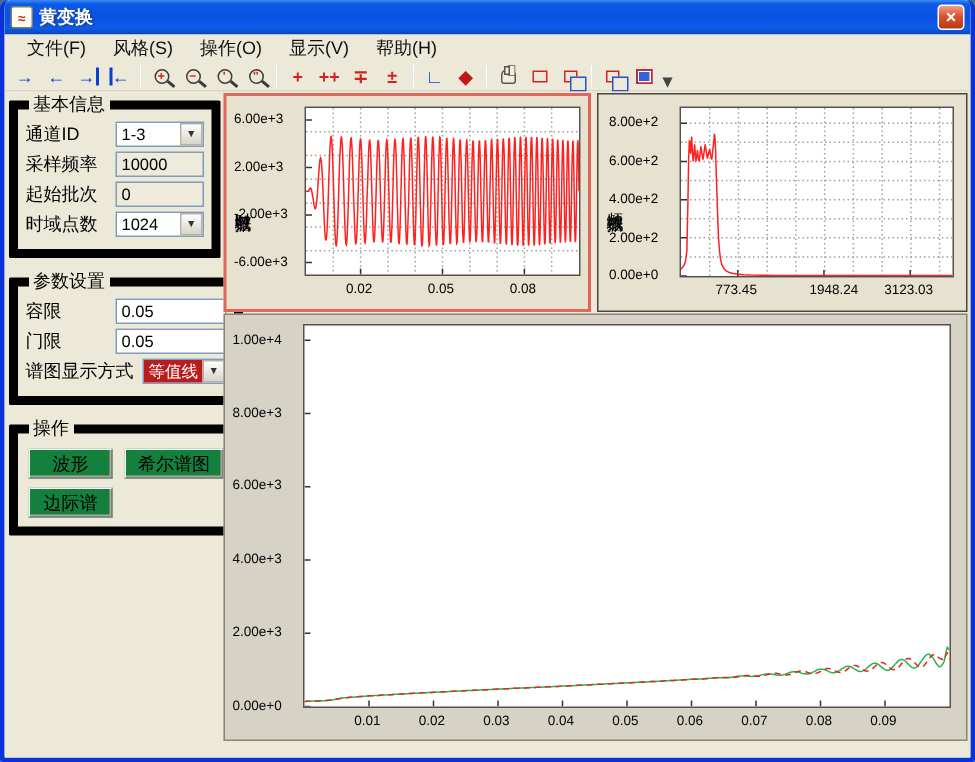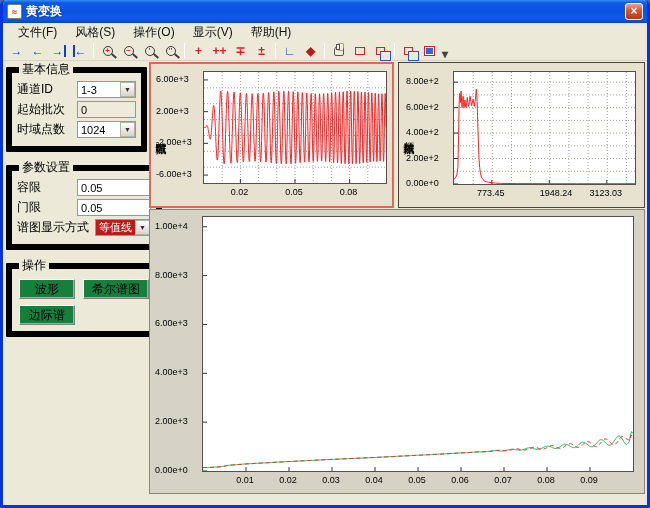--- a/index.html
+++ b/index.html
@@ -174,20 +174,26 @@
 
     <div class="sidebar">
 
       <fieldset>
         <legend>基本信息</legend>
         <div class="field-row">
           <span class="field-label">通道ID</span>
           <span class="ctl">
             <span class="select-text">1-3</span>
             <span class="drop-btn">▼</span>
+          </span>
+        </div>
+        <div class="field-row">
+          <span class="field-label">采样频率</span>
+          <span class="ctl dim">
+            <input value="10000" style="">
           </span>
         </div>
         <div class="field-row">
           <span class="field-label">起始批次</span>
           <span class="ctl dim">
             <input value="0" style="">
           </span>
         </div>
         <div class="field-row">
           <span class="field-label">时域点数</span>

